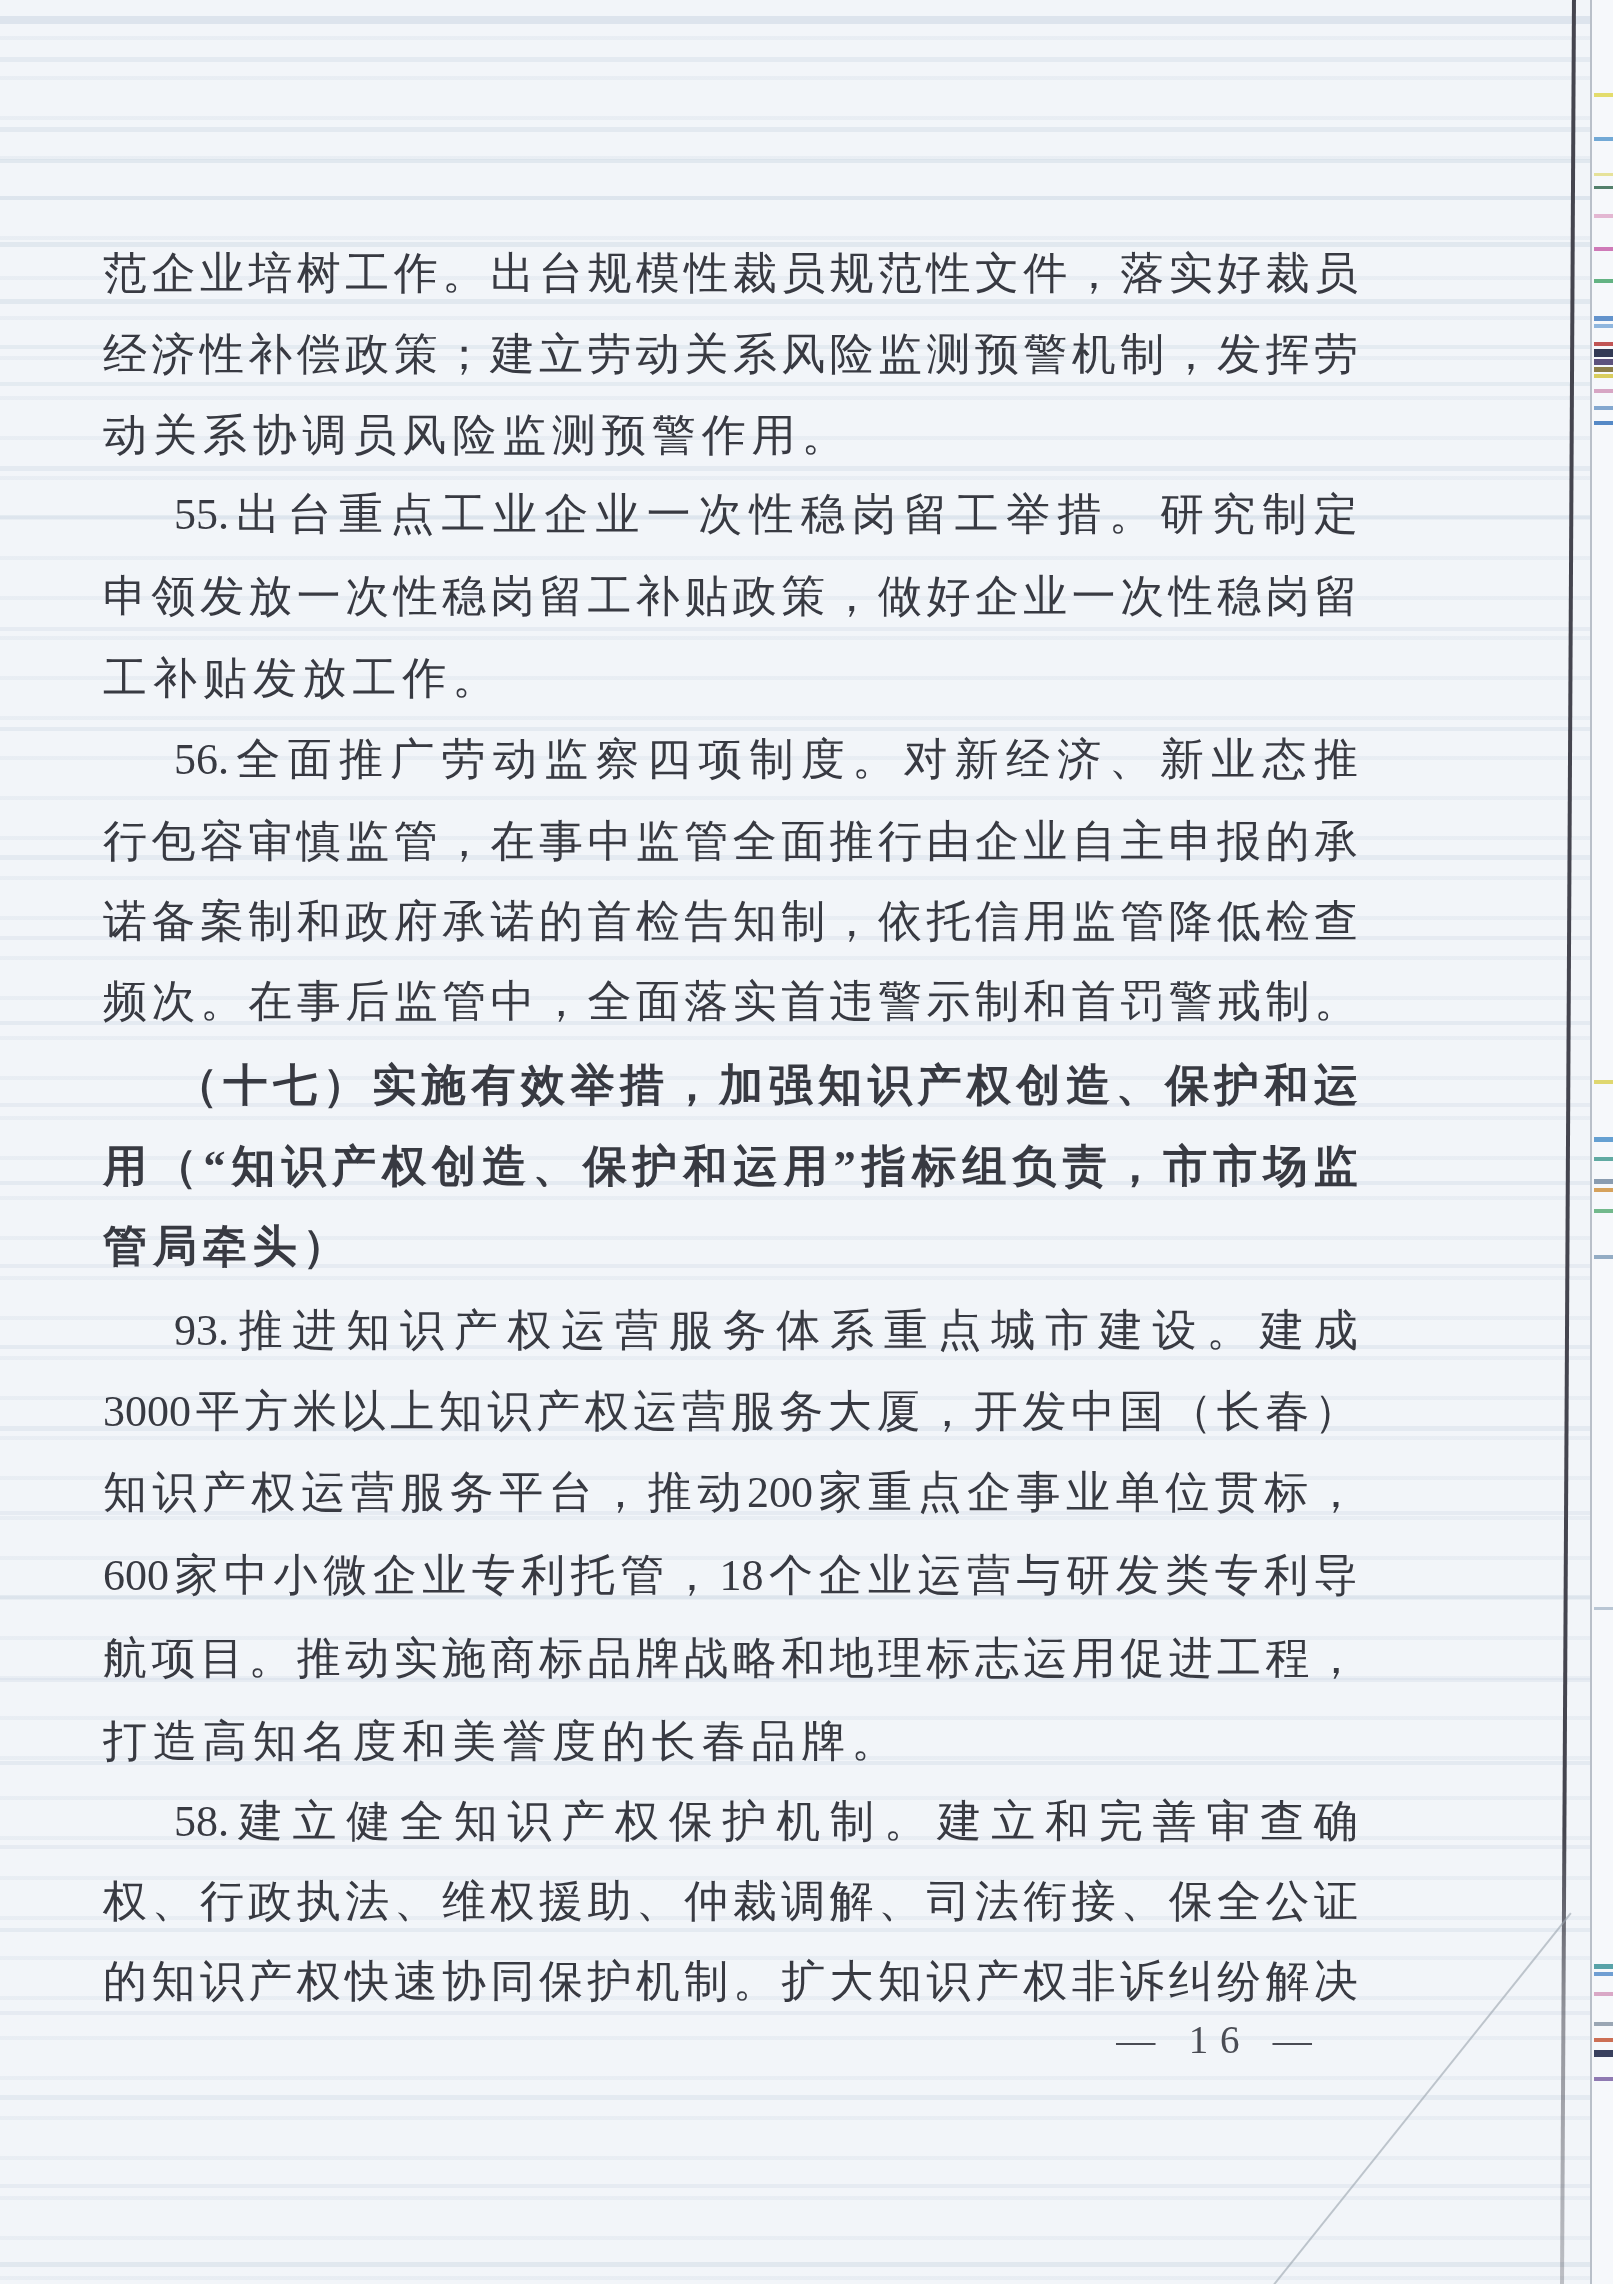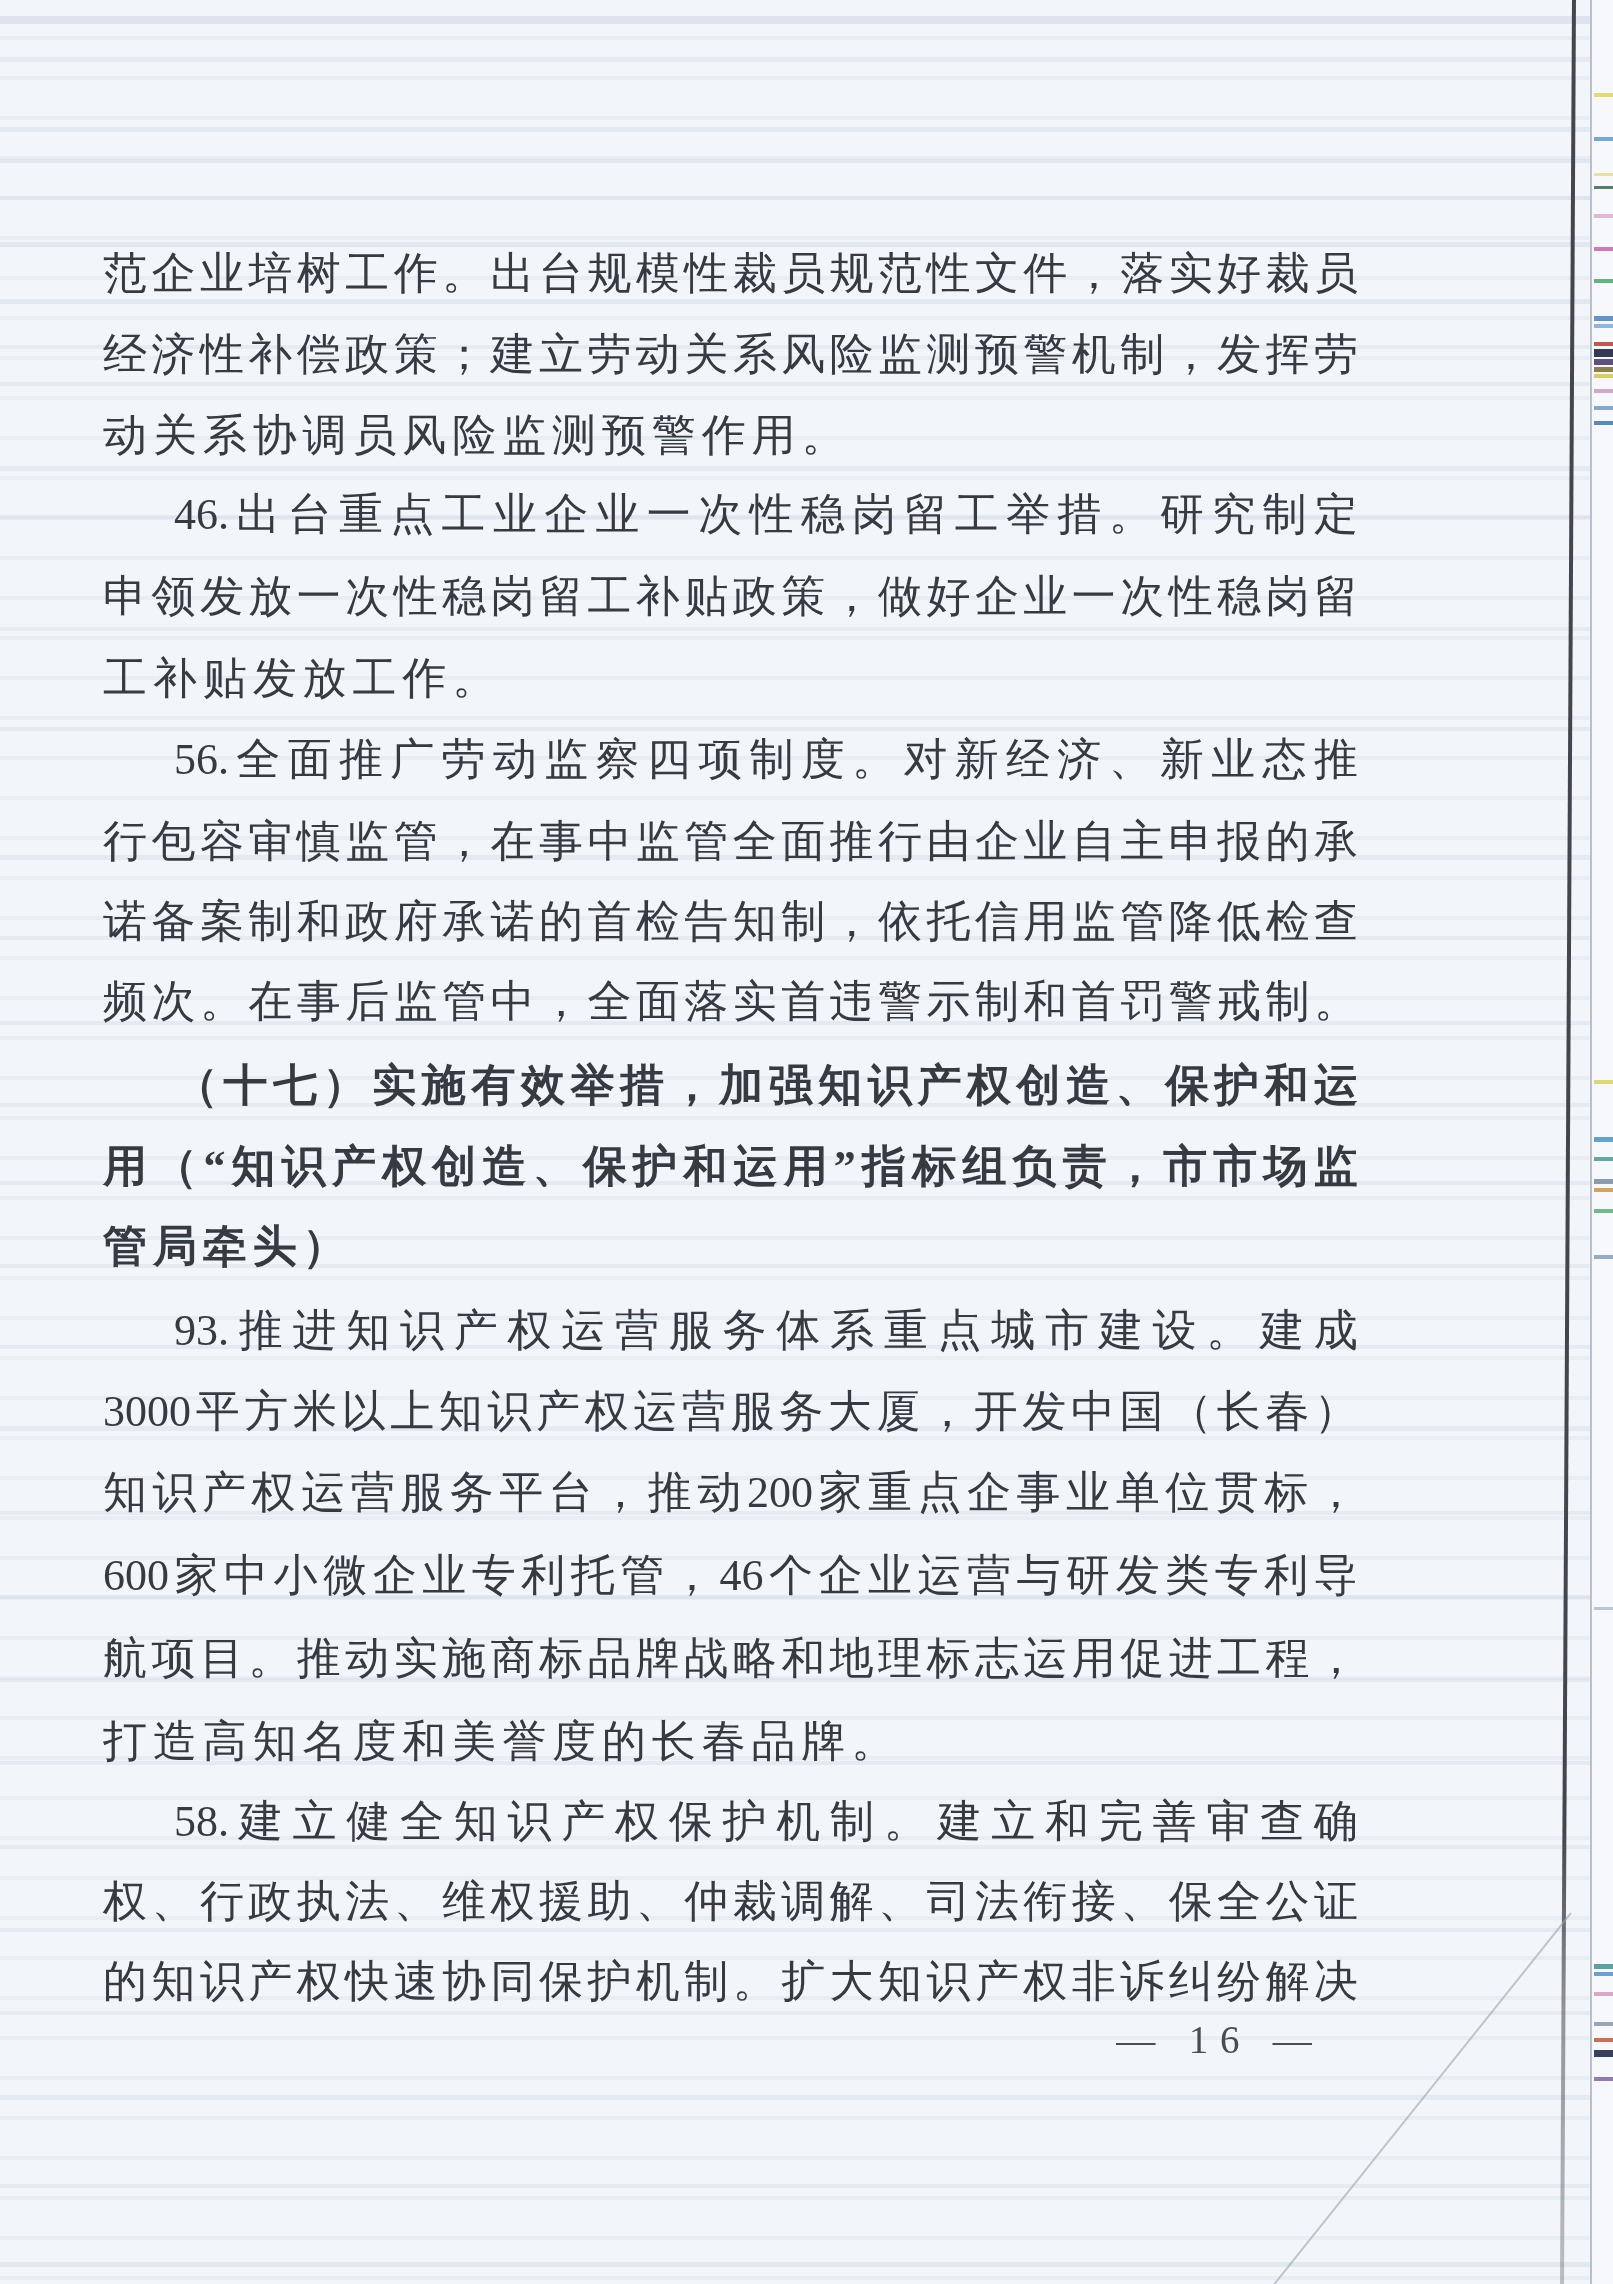--- a/index.html
+++ b/index.html
@@ -148,21 +148,21 @@
         <span>险</span>
         <span>监</span>
         <span>测</span>
         <span>预</span>
         <span>警</span>
         <span>作</span>
         <span>用</span>
         <span>。</span>
       </div>
       <div class="line just indent" style="top: 488px;">
-        <span>46.</span>
+        <span>55.</span>
         <span>出</span>
         <span>台</span>
         <span>重</span>
         <span>点</span>
         <span>工</span>
         <span>业</span>
         <span>企</span>
         <span>业</span>
         <span>一</span>
         <span>次</span>
@@ -471,21 +471,21 @@
         <span>中</span>
         <span>小</span>
         <span>微</span>
         <span>企</span>
         <span>业</span>
         <span>专</span>
         <span>利</span>
         <span>托</span>
         <span>管</span>
         <span>，</span>
-        <span>46</span>
+        <span>18</span>
         <span>个</span>
         <span>企</span>
         <span>业</span>
         <span>运</span>
         <span>营</span>
         <span>与</span>
         <span>研</span>
         <span>发</span>
         <span>类</span>
         <span>专</span>

